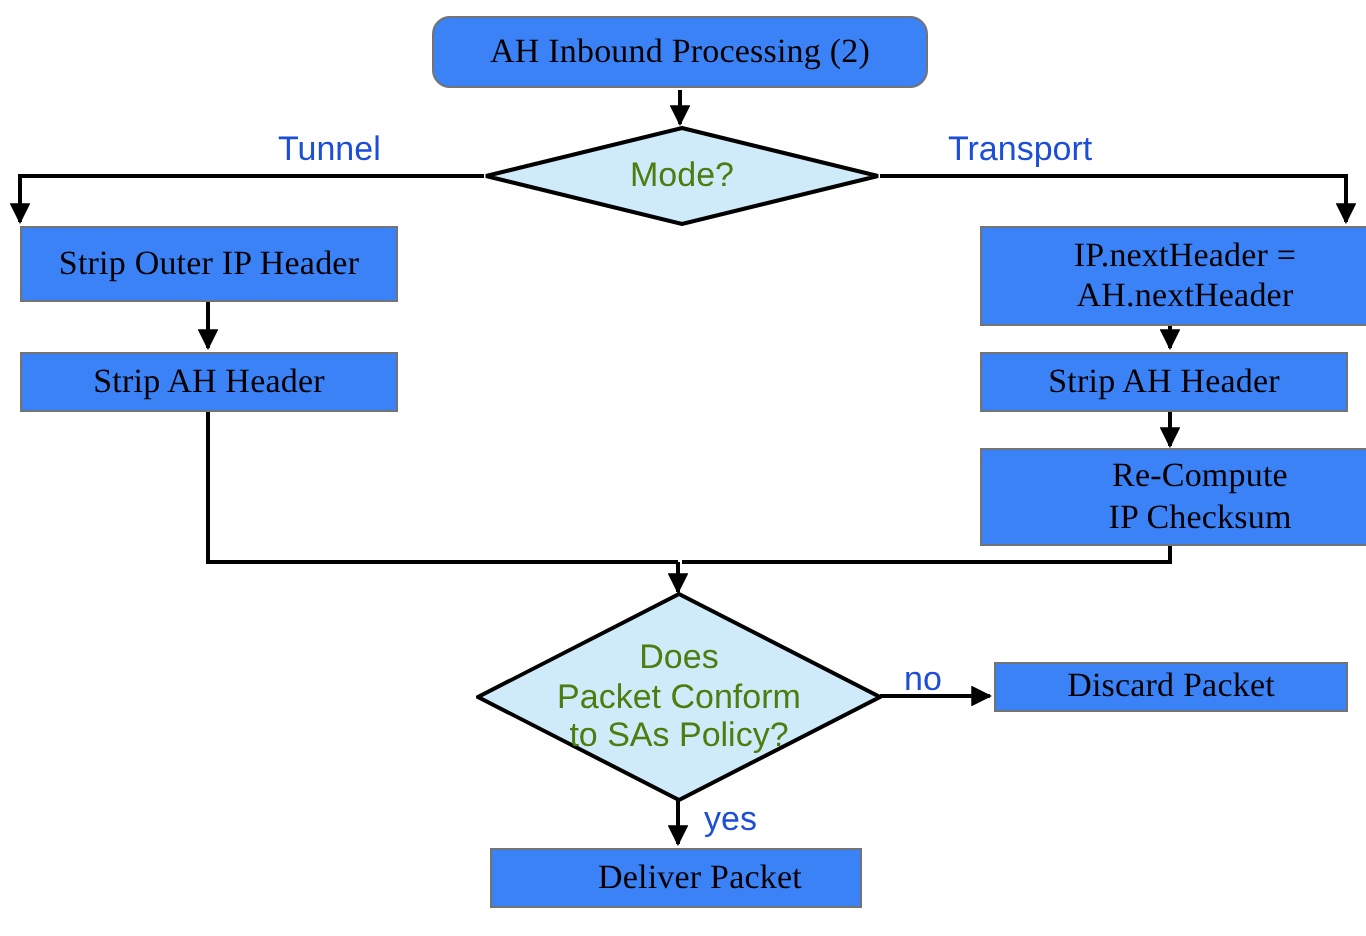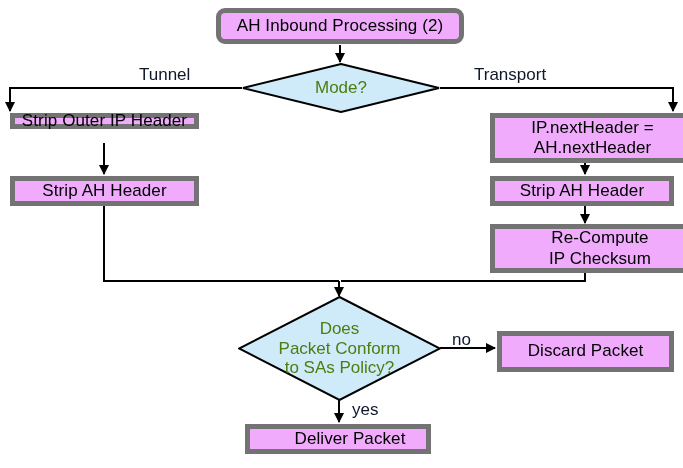--- a/index.html
+++ b/index.html
@@ -21,31 +21,32 @@
     position: absolute;
     left: 0;
     top: 0;
     width: 683px;
     height: 468px;
     pointer-events: none;
   }
   .node {
     position: absolute;
     box-sizing: border-box;
-    background: #f0abfc;
-    border: 5px solid #737373;
+    background: #3b82f6;
+    border: 1px solid #737373;
     color: #000000;
     display: flex;
     align-items: center;
     justify-content: center;
     text-align: center;
     font-size: 17px;
     line-height: 1.18;
     letter-spacing: 0.1px;
     white-space: pre-line;
+    font-family: Liberation Serif, serif;
   }
   .node.rounded {
     border-radius: 9px;
   }
   .diamond-wrap {
     position: absolute;
   }
   .diamond-wrap svg {
     position: absolute;
     left: 0;
@@ -63,21 +64,21 @@
     justify-content: center;
     text-align: center;
     font-size: 17px;
     line-height: 1.17;
     color: #4d7c0f;
     white-space: pre-line;
   }
   .edge-label {
     position: absolute;
     font-size: 17px;
-    color: #0f172a;
+    color: #1d4ed8;
     white-space: nowrap;
   }
 </style>
 </head>
 <body>
 
 <div id="canvas">
 
   <svg id="wires" viewBox="0 0 683 468" width="683" height="468">
     <defs>
@@ -113,42 +114,42 @@
 
   <div class="node rounded" style="left:216px; top:8px; width:248px; height:36px;">AH Inbound Processing (2)</div>
 
   <div class="diamond-wrap" style="left:242px; top:63px; width:198px; height:50px;">
     <svg width="198" height="50" viewBox="0 0 198 50">
       <polygon points="99,1 197,25 99,49 1,25" fill="#cfeaf8" stroke="#000000" stroke-width="2"></polygon>
     </svg>
     <div class="diamond-label">Mode?</div>
   </div>
 
-  <div class="node" style="left:10px; top:113px; width:189px; height:16px;">Strip Outer IP Header</div>
+  <div class="node" style="left:10px; top:113px; width:189px; height:38px;">Strip Outer IP Header</div>
 
   <div class="node" style="left:10px; top:176px; width:189px; height:30px;">Strip AH Header</div>
 
   <div class="node" style="left:490px; top:113px; width:205px; height:50px;">IP.nextHeader =
 AH.nextHeader</div>
 
   <div class="node" style="left:490px; top:176px; width:184px; height:30px;">Strip AH Header</div>
 
   <div class="node" style="left:490px; top:224px; width:220px; height:49px;text-align:center;">Re-Compute
 IP Checksum</div>
 
   <div class="diamond-wrap" style="left:238px; top:296px; width:203px; height:105px;">
     <svg width="203" height="105" viewBox="0 0 203 105">
       <polygon points="101.5,1 202,52.5 101.5,104 1,52.5" fill="#cfeaf8" stroke="#000000" stroke-width="2"></polygon>
     </svg>
     <div class="diamond-label">Does
 Packet Conform
 to SAs Policy?</div>
   </div>
 
-  <div class="node" style="left:497px; top:331px; width:177px; height:41px;">Discard Packet</div>
+  <div class="node" style="left:497px; top:331px; width:177px; height:25px;">Discard Packet</div>
 
   <div class="node" style="left:245px; top:424px; width:186px; height:30px;padding-left:24px;">Deliver Packet</div>
 
   <div class="edge-label" style="left:139px; top:65px;">Tunnel</div>
 
   <div class="edge-label" style="left:474px; top:65px;">Transport</div>
 
   <div class="edge-label" style="left:452px; top:330px;">no</div>
 
   <div class="edge-label" style="left:352px; top:400px;text-align:right;">yes</div>

